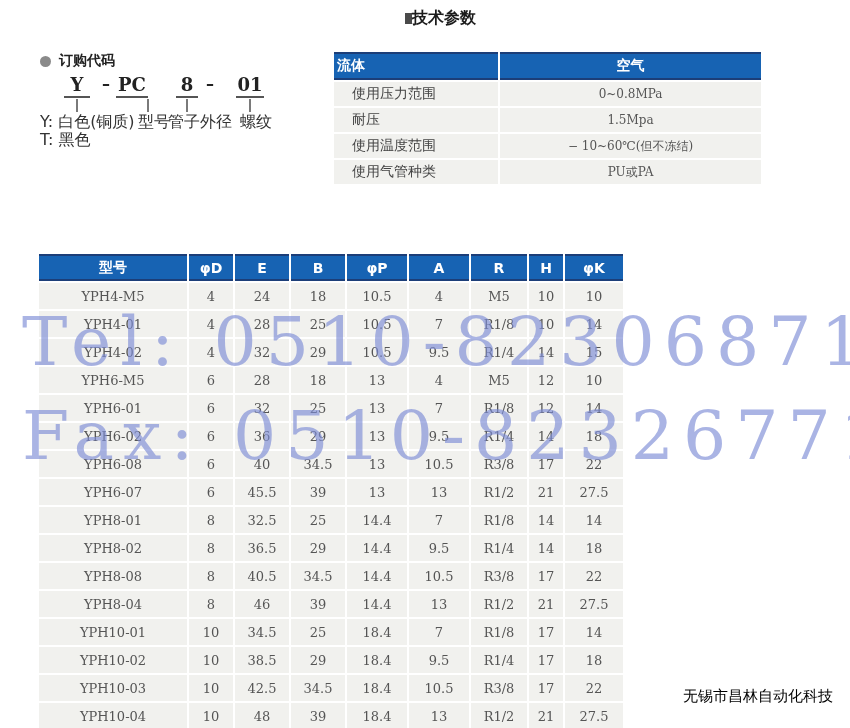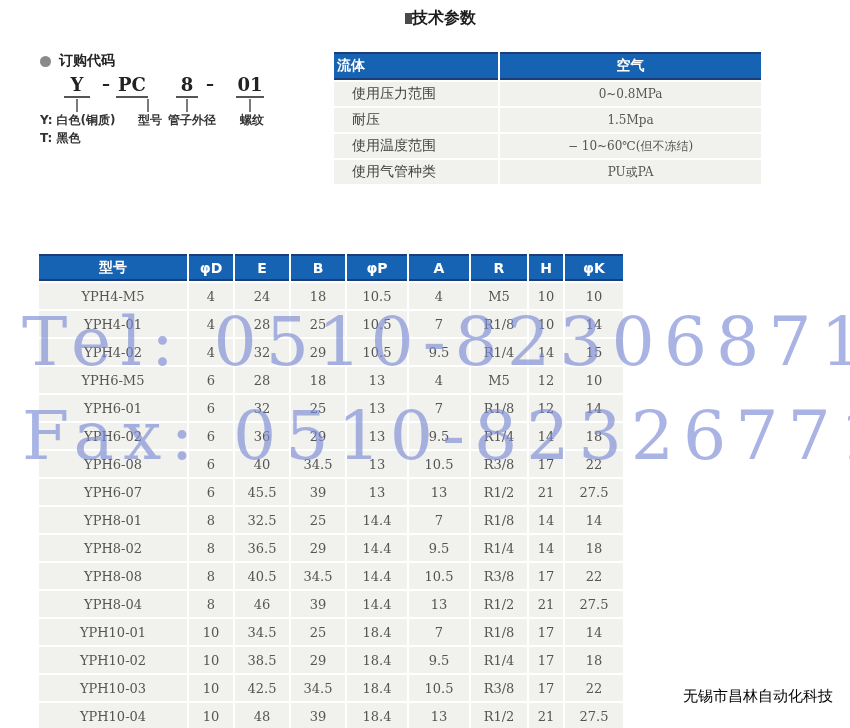--- a/index.html
+++ b/index.html
@@ -17,21 +17,21 @@
   
   .order-code { position:absolute; left:40px; top:52px; width:270px; height:100px; }
   .oc-title { display:flex; align-items:center; gap:8px; font-weight:bold; font-size:14px; color:#222; }
   .dot { width:11px; height:11px; border-radius:50%; background:#8a8a8a; display:inline-block; }
   .code-part { position:absolute; top:22px; text-align:center;
                font-family:"DejaVu Serif","Liberation Serif",serif;
                font-weight:bold; font-size:18px; color:#222;
                border-bottom:2px solid #555; padding-bottom:1px; }
   .code-dash { position:absolute; top:22px; font-weight:bold; font-size:16px; color:#222; }
   .tick { position:absolute; top:47px; width:2px; height:13px; background:#7a7a7a; }
-  .oc-label { position:absolute; font-size:12px; font-weight:bold; color:#333; white-space:nowrap; }
+  .oc-label { position:absolute; font-size:16px; font-weight:normal; color:#333; white-space:nowrap; }
 
   
   table { border-collapse:separate; border-spacing:2px; table-layout:fixed; }
   th { background:#1763b3; color:#ffffff; font-weight:bold; font-size:14px;
        border-top:2px solid #1c3e78; border-bottom:2px solid #1c3e78; text-align:center; }
   td { background:#f1f1ee; color:#555; text-align:center; }
 
   
   .spec { position:absolute; left:332px; top:50px; width:431px; }
   .spec th { height:22px; }

